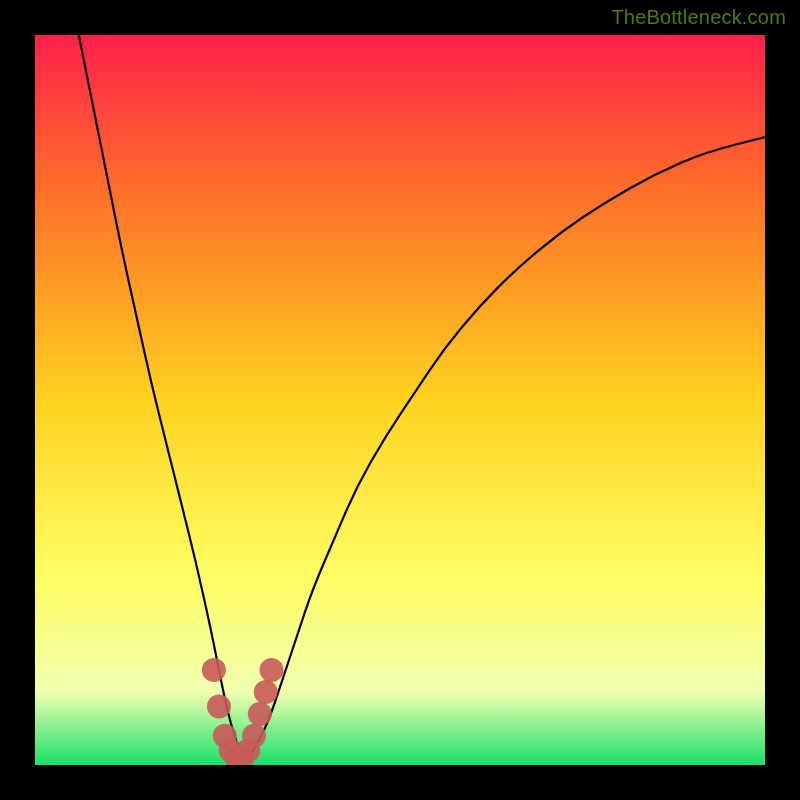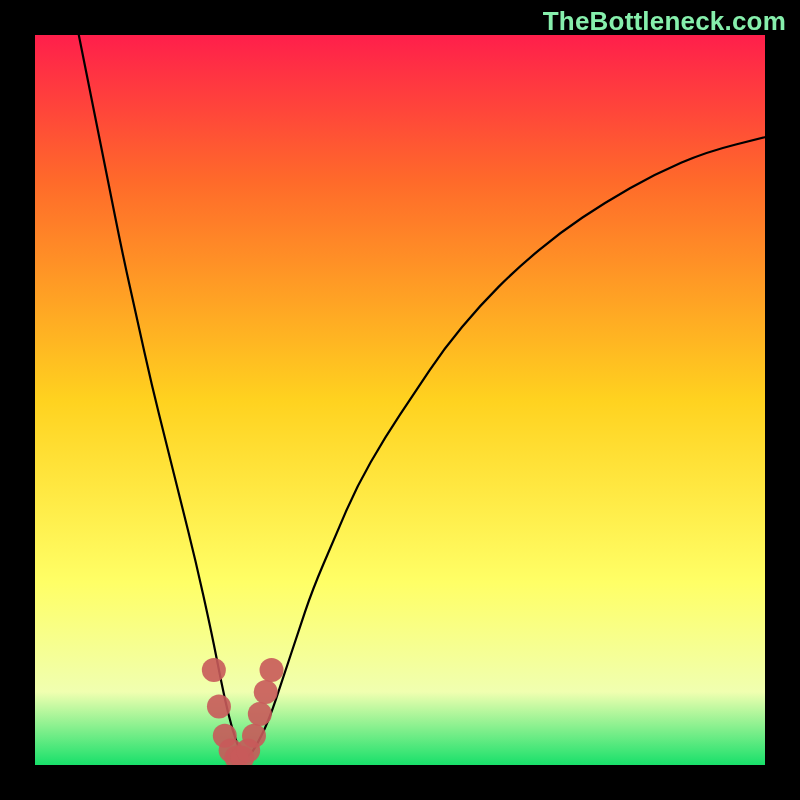--- a/index.html
+++ b/index.html
@@ -14,23 +14,23 @@
   .frame {
     position: relative;
     width: 800px;
     height: 800px;
     background: #000;
   }
   .watermark {
     position: absolute;
     top: 6px;
     right: 14px;
-    color: #86efac;
-    font-size: 26px;
-    font-weight: 700;
+    color: #4d7c0f;
+    font-size: 20px;
+    font-weight: 400;
     letter-spacing: 0.2px;
     z-index: 20;
     user-select: none;
   }
   .plot-wrap {
     position: absolute;
     left: 35px;
     top: 35px;
     width: 730px;
     height: 730px;

